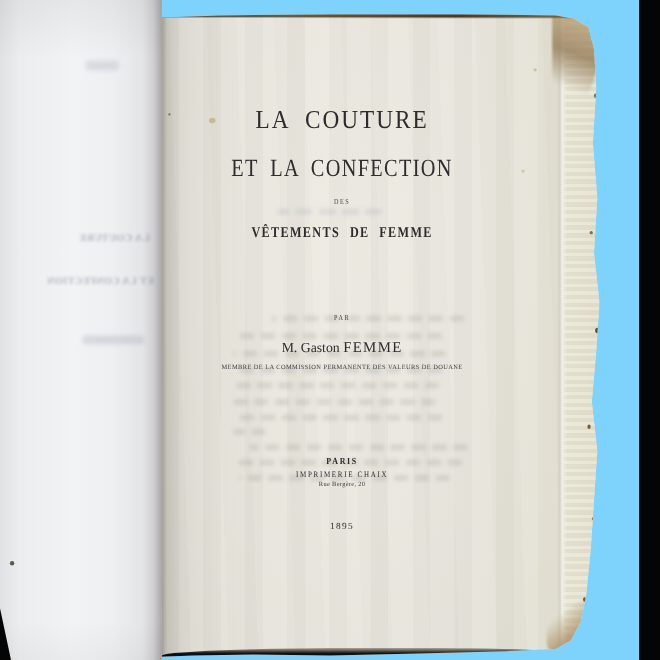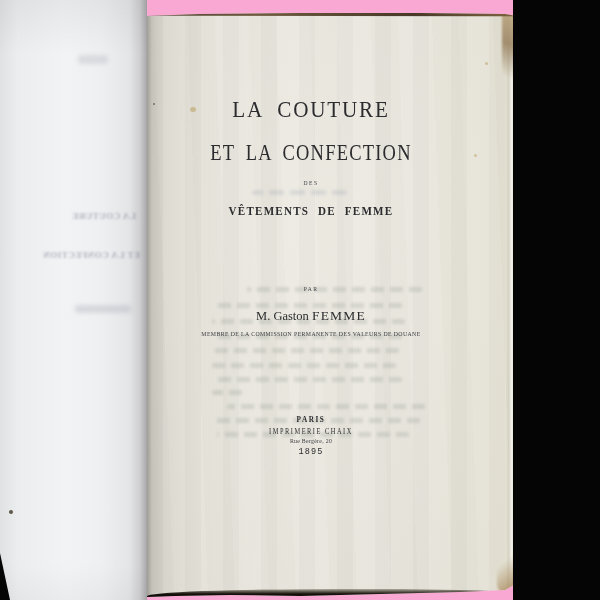--- a/index.html
+++ b/index.html
@@ -1,17 +1,17 @@
 <!DOCTYPE html>
 <html><head>
 <meta charset="utf-8">
 <style>
   html,body{margin:0;padding:0;background:#050505;}
   body{width:600px;height:600px;font-family:"Liberation Serif", serif;}
-  #scene{position:absolute;top:0;left:0;width:513px;height:600px;overflow:hidden;background:#f9a8d4;}
+  #scene{position:absolute;top:0;left:0;width:581px;height:600px;overflow:hidden;background:#7dd3fc;}
 
   
   .left-page{position:absolute;left:0;top:0;width:147px;height:600px;
     background:
       linear-gradient(180deg, rgba(0,0,0,.05), rgba(0,0,0,0) 9%),
       linear-gradient(0deg, rgba(0,0,0,.03), rgba(0,0,0,0) 6%),
       linear-gradient(90deg,#e0e1e3 0%,#ecedef 12%,#f2f3f5 45%,#eeeff1 70%,#e4e5e7 88%,#cfcfd1 95%,#b0afb1 99%,#a3a2a4 100%);}
   .ghost-mirror{position:absolute;transform:scaleX(-1);filter:blur(1.3px);
     color:rgba(118,124,140,.52);font-weight:bold;text-align:center;letter-spacing:.5px;white-space:nowrap;}
   .smudge{position:absolute;border-radius:3px;filter:blur(2px);}
@@ -53,21 +53,21 @@
   .t2{top:140px;font-size:22.5px;letter-spacing:1.5px;word-spacing:6px;transform:scaleX(.82);}
   .t-des{top:179px;font-size:7px;letter-spacing:1.8px;color:#45454c;transform:scaleX(.8);}
   .t3{top:203px;font-size:13.5px;font-weight:bold;letter-spacing:1.5px;word-spacing:6px;transform:scaleX(.82);}
   .t-par{top:285px;font-size:7px;letter-spacing:1.8px;color:#3e3e44;transform:scaleX(.8);}
   .t-author{top:308px;font-size:12.5px;}
   .t-author .surname{font-size:13.5px;letter-spacing:1.2px;}
   .t-membre{top:331px;font-size:5.8px;letter-spacing:.4px;color:#3c3c42;}
   .t-city{top:414px;font-size:8.5px;font-weight:bold;letter-spacing:1.8px;transform:scaleX(.85);}
   .t-printer{top:427px;font-size:7.5px;letter-spacing:1.8px;transform:scaleX(.85);}
   .t-addr{top:438px;font-size:5.8px;letter-spacing:.3px;color:#3c3c42;}
-  .t-year{top:447px;font-size:8.5px;letter-spacing:1.2px;font-family:Liberation Mono, monospace;}
+  .t-year{top:473px;font-size:8.5px;letter-spacing:1.2px;}
 
   .speck{position:absolute;border-radius:50%;z-index:5;}
   .bl-wedge{position:absolute;left:0;top:553px;width:10px;height:47px;background:#050505;
     clip-path:polygon(0 0,100% 100%,0 100%);z-index:6;}
 </style>
 </head>
 <body>
 
 <div id="scene">
 

